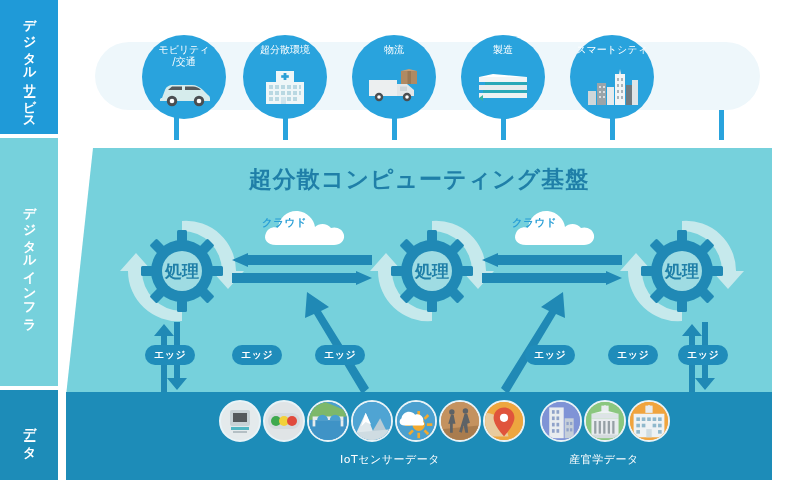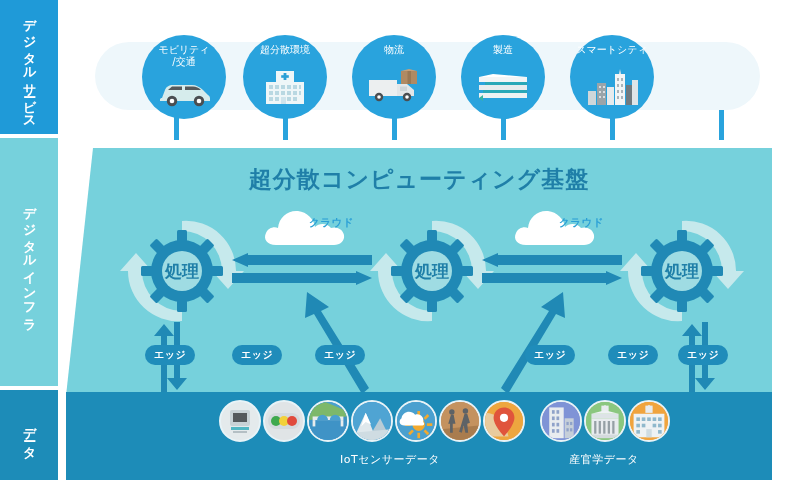--- a/index.html
+++ b/index.html
@@ -70,21 +70,21 @@
   .gear-wrap{position:absolute;left:50%;top:50%;transform:translate(-50%,-50%);
              width:84px;height:84px;}
   .gear-lbl{
     position:absolute;left:50%;top:50%;transform:translate(-50%,-50%);
     font-size:17px;color:#1f7fa8;font-weight:bold;white-space:nowrap;
   }
 
   
   .cloud{position:absolute;width:92px;height:42px;}
   .cloud-lbl{
-    position:absolute;left:0;right:0;top:11px;text-align:right;
+    position:absolute;left:0;right:0;top:11px;text-align:left;
     font-size:10.5px;color:#2a9fd6;font-weight:bold;letter-spacing:.5px;
   }
 
   
   .harrow{position:absolute;height:34px;}
 
   
   .pill{
     position:absolute;background:#1f8cba;color:#fff;border-radius:11px;
     font-size:10px;font-weight:bold;letter-spacing:.5px;

